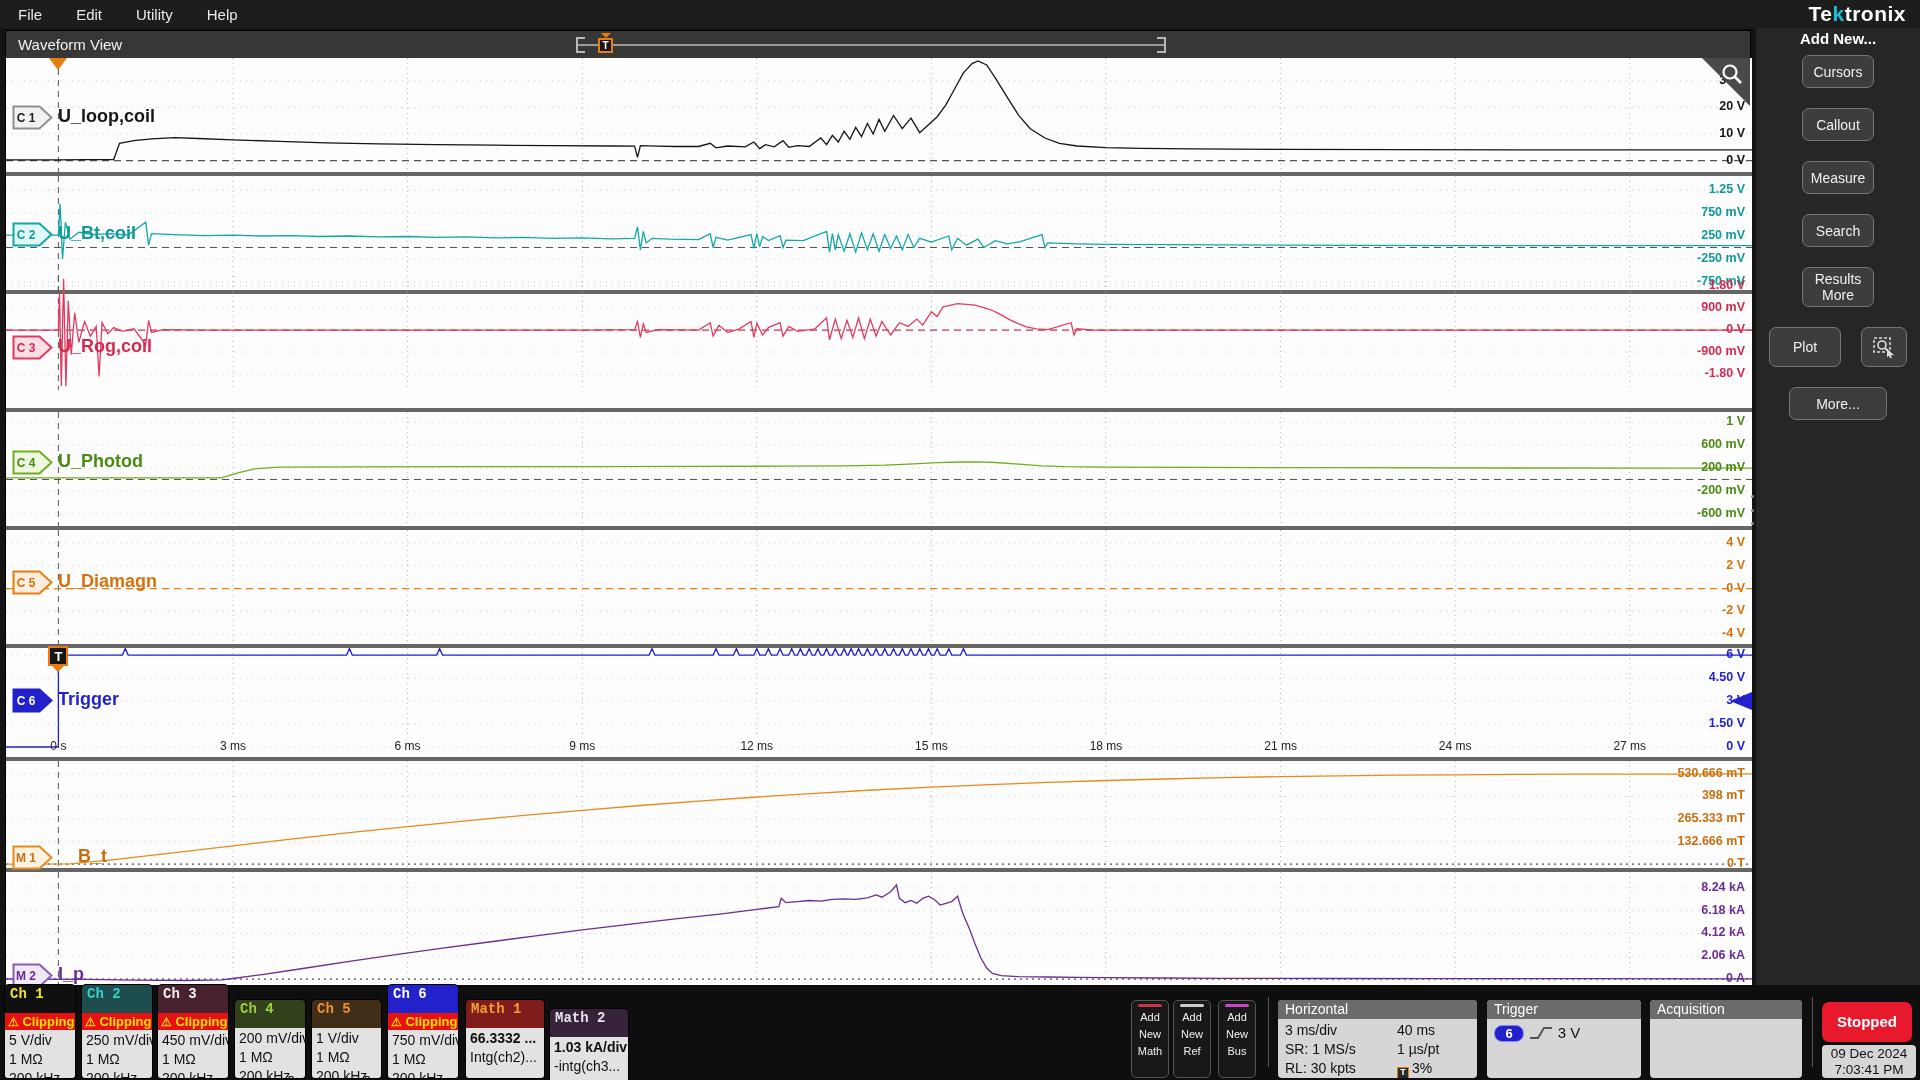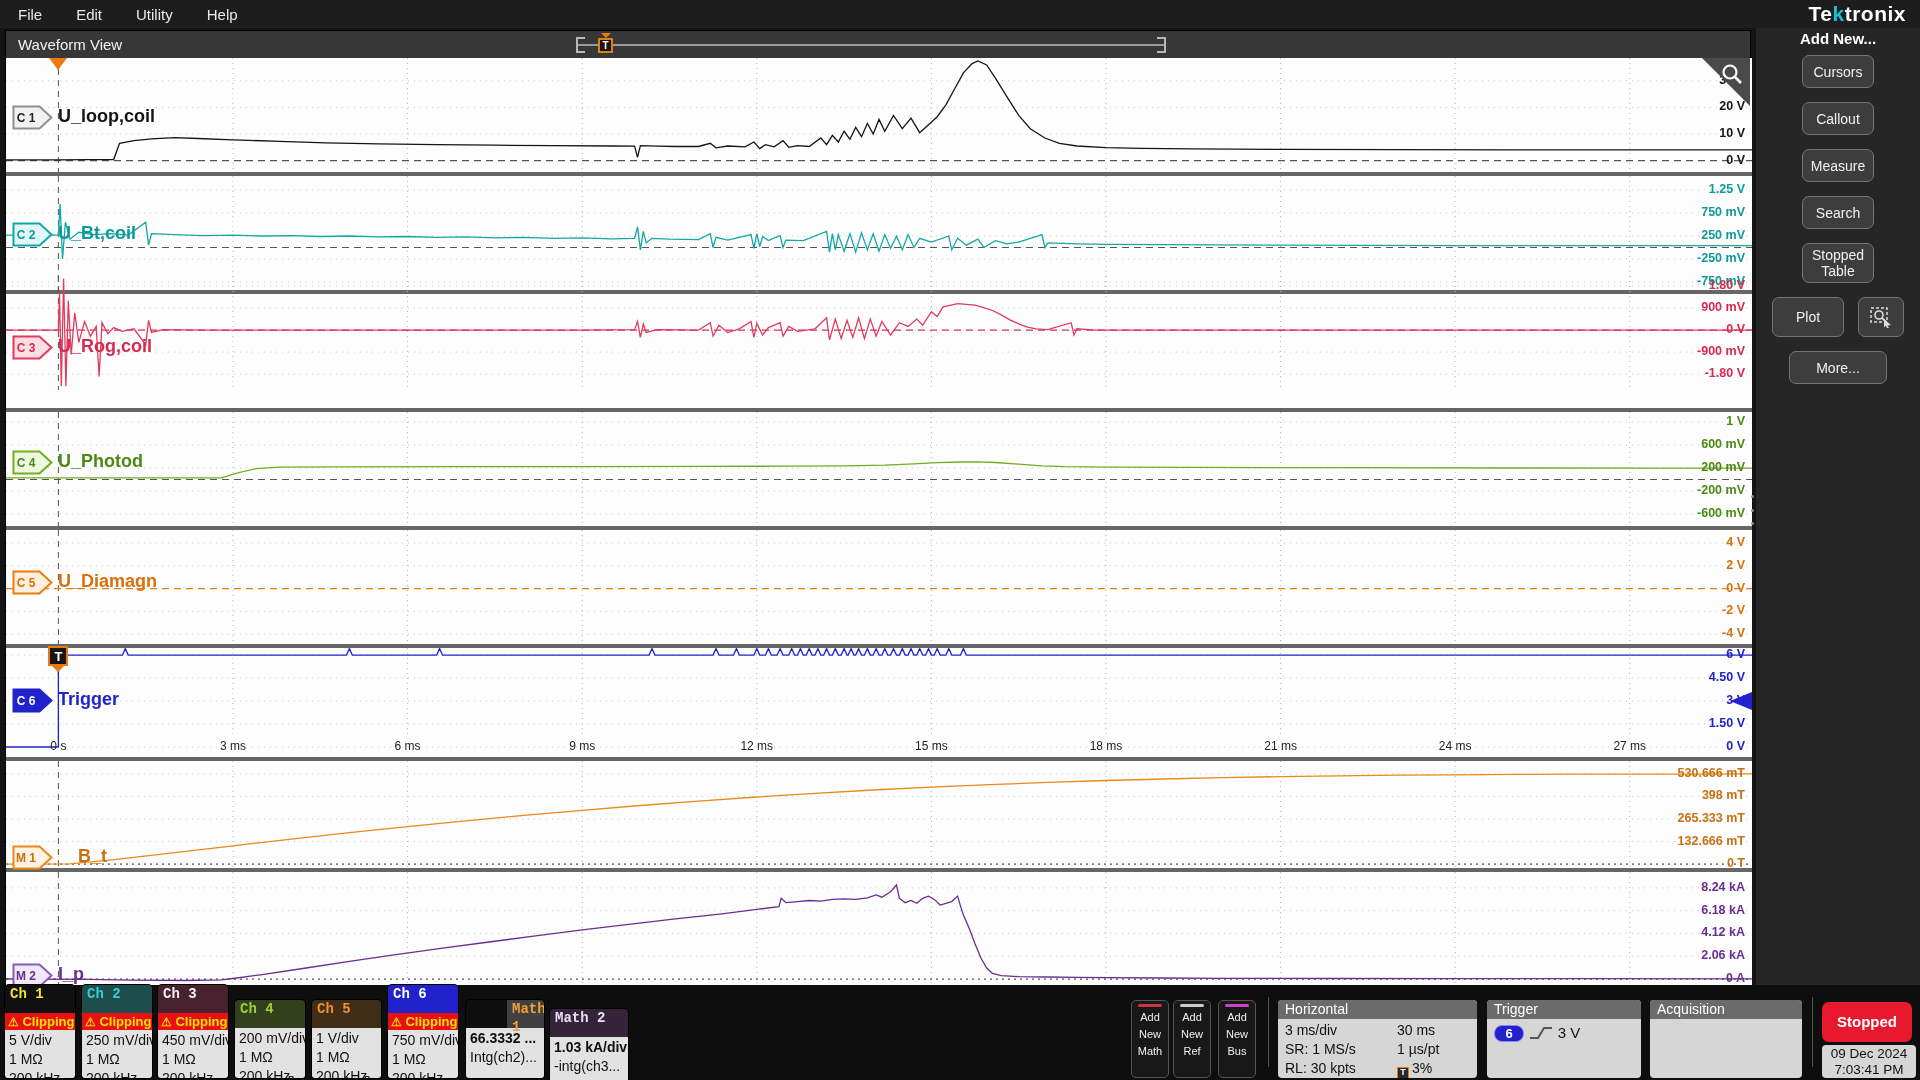--- a/index.html
+++ b/index.html
@@ -45,21 +45,21 @@
   .zoom-corner { position:absolute; right:0; top:27px; width:0; height:0;
                  border-top:48px solid #4a4a4a; border-left:48px solid transparent; }
   .zoom-glyph { position:absolute; right:5px; top:31px; }
   .splitter { position:absolute; left:1750px; top:495px; width:4px; height:30px; display:flex;
               flex-direction:column; justify-content:space-between; align-items:center; }
   .splitter i { width:3px; height:3px; border-radius:50%; background:#8a8a8a; }
 
   
   .rpanel { position:absolute; left:1756px; top:28px; width:164px; height:957px; background:#262626; }
   .rpanel h2 { color:#fff; font-size:15px; text-align:center; margin-top:2px; font-weight:bold; }
-  .btn-grid { display:flex; flex-wrap:wrap; justify-content:center; gap:14px; padding:8px 4px; }
+  .btn-grid { display:flex; flex-wrap:wrap; justify-content:center; gap:20px; padding:8px 4px; }
   .pbtn { background:#3d3d3d; border:1px solid #757575; border-radius:7px; color:#f0f0f0;
           font-size:14px; min-height:33px; display:flex; align-items:center; justify-content:center;
           text-align:center; line-height:16px; cursor:default; }
   .pbtn.w72 { width:72px; } .pbtn.w46 { width:46px; } .pbtn.w98 { width:98px; }
 
   
   .bbar { position:absolute; left:0; top:985px; width:1920px; height:95px; background:#0e0e0e; }
   .badge { position:absolute; border-radius:4px 4px 3px 3px; overflow:hidden; box-shadow:0 0 0 1px #000; }
   .badge .hd { height:28px; font-size:14px; font-weight:bold; padding:0 5px; line-height:18px;font-family:Liberation Mono, monospace; }
   .badge .clip { height:17px; background:#e81111; color:#ffe000; font-size:13px; font-weight:bold;
@@ -392,21 +392,21 @@
     <i></i>
   </div>
 
 <div class="rpanel">
   <h2>Add New...</h2>
   <div class="btn-grid">
     <div class="pbtn w72">Cursors</div>
     <div class="pbtn w72">Callout</div>
     <div class="pbtn w72">Measure</div>
     <div class="pbtn w72">Search</div>
-    <div class="pbtn w72" style="height:40px">Stopped Table</div>
+    <div class="pbtn w72" style="height:40px">Results More</div>
     <div class="pbtn w72" style="height:40px">Plot</div>
     <div class="pbtn w46">
       <svg width="24" height="22">
         <rect x="2" y="2" width="16" height="14" fill="none" stroke="#ddd" stroke-width="1.5" stroke-dasharray="3 2"></rect>
         <circle cx="10" cy="9" r="4" fill="none" stroke="#ddd" stroke-width="1.6"></circle>
         <line x1="13" y1="12" x2="17" y2="16" stroke="#ddd" stroke-width="1.8"></line>
         <path d="M15,13 l7,6 -3.4,0.4 1.6,3 -2,0 -1.4,-3 -1.8,2 z" fill="#ddd"></path>
       </svg>
     </div>
     <div class="pbtn w98">More...</div>
@@ -461,21 +461,21 @@
       <div class="badge" style="left: 388px; width: 70px; top: 0px; height: 93px;">
         <div class="hd" style="background: rgb(34, 34, 204); color: rgb(255, 255, 255);">Ch 6</div>
         <div class="clip"><span class="warn">⚠</span> <span>Clipping</span></div>
         <div class="bd">
           <div class="row">750 mV/div</div>
           <div class="row">1 MΩ</div>
           <div class="row">200 kHz<span class="bw">B<sub>W</sub></span></div>
         </div>
       </div>
       <div class="badge" style="left: 466px; width: 78px; top: 15px; height: 78px;">
-        <div class="hd" style="background: #404040; color: rgb(240, 160, 48); margin-left: 41px;">Math 1</div>
+        <div class="hd" style="background: #7f1d1d; color: rgb(240, 160, 48);">Math 1</div>
         <div class="bd">
           <div class="row" style="font-weight: bold;">66.3332 ...</div>
           <div class="row">Intg(ch2)...</div>
         </div>
       </div>
       <div class="badge" style="left: 550px; width: 78px; top: 24px; height: 78px;">
         <div class="hd" style="background: rgb(53, 35, 57); color: rgb(232, 224, 240);">Math 2</div>
         <div class="bd">
           <div class="row" style="font-weight: bold;">1.03 kA/div</div>
           <div class="row">-intg(ch3...</div>
@@ -501,21 +501,21 @@
         <div>New</div>
         <div>Bus</div>
       </div>
     </div>
   <div class="vdiv" style="left:1268px"></div>
   <div class="vdiv" style="left:1812px"></div>
 
   <div class="panel" style="left:1278px; width:199px;">
     <div class="phd">Horizontal</div>
     <div class="pbody">
-      <div class="prow"><span class="c1">3 ms/div</span><span>30 ms</span></div>
+      <div class="prow"><span class="c1">3 ms/div</span><span>40 ms</span></div>
       <div class="prow"><span class="c1">SR: 1 MS/s</span><span>1 µs/pt</span></div>
       <div class="prow"><span class="c1">RL: 30 kpts</span><span><span class="tflag">T</span><span>3%</span></span></div>
     </div>
   </div>
 
   <div class="panel" style="left:1487px; width:154px;">
     <div class="phd">Trigger</div>
     <div class="pbody" style="padding-top:5px;">
       <span class="srcpill">6</span>
       <svg width="26" height="18" style="vertical-align:-4px">

